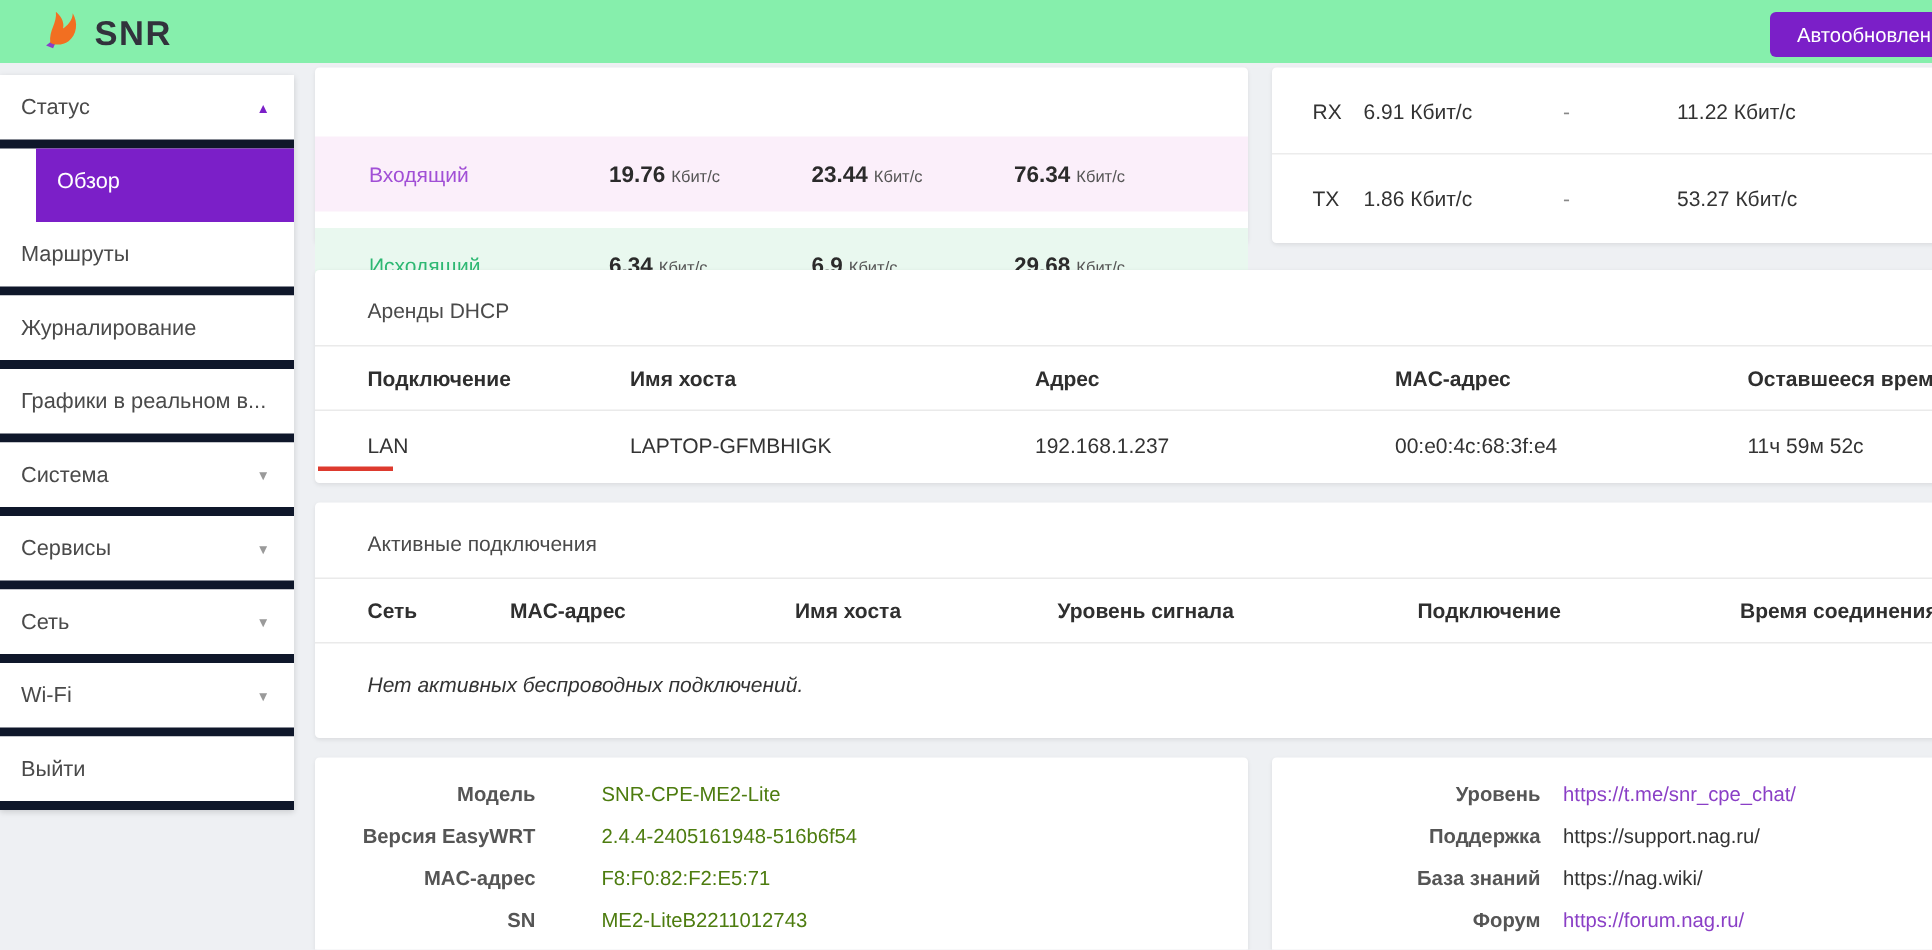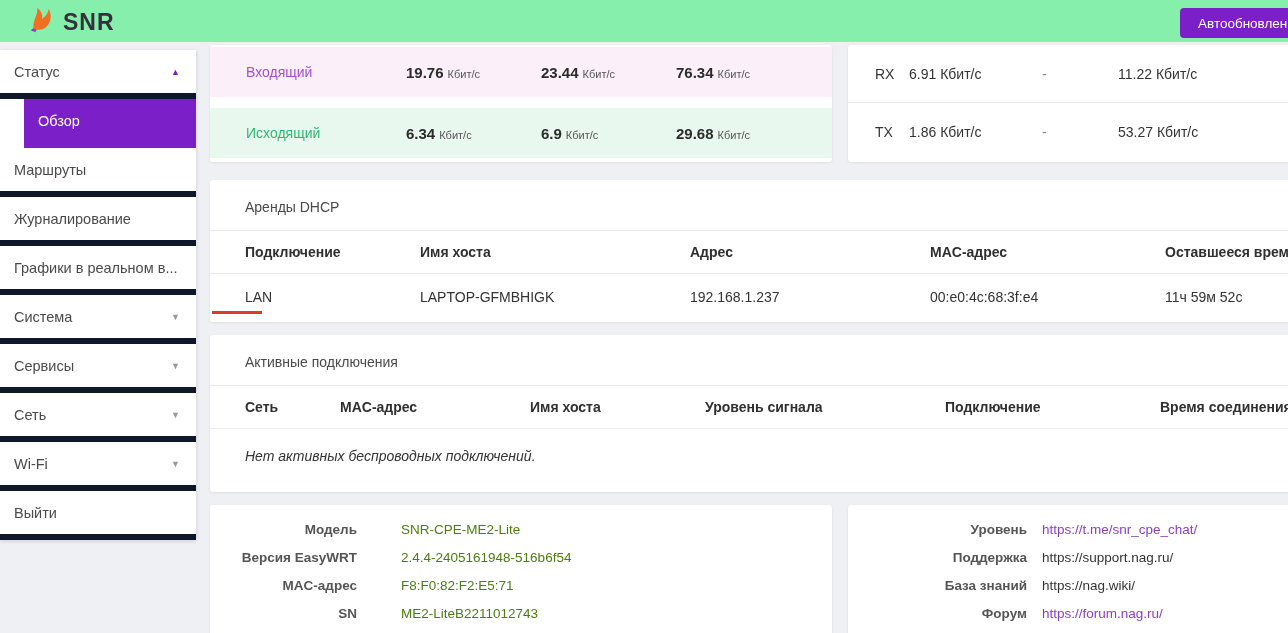--- a/index.html
+++ b/index.html
@@ -24,21 +24,21 @@
     border-bottom:6px solid #0f172a; cursor:pointer; background:#fff;
   }
   .nav-item.active { background:#7b1fc8; color:#fff; border-bottom-color:#7b1fc8;margin-left:24px; }
   .arrow { font-size:9px; color:#9a9a9a; }
   .arrow.purple { color:#7b1fc8; }
   
   .card { position:absolute; background:#fff; border-radius:3px; box-shadow:0 1px 3px rgba(0,0,0,.08); }
   
   #traffic-card { left:210px; top:45px; width:622px; height:117px; padding:2px 0; box-sizing:border-box; }
   .traffic-row { height:50px; display:flex; align-items:center; }
-  .traffic-row.in  { background:#fbeffa; margin-bottom:11px; }
+  .traffic-row.in  { background:#fbeffa; margin-bottom:11px;margin-top:44px; }
   .traffic-row.out { background:#e9f8ef; }
   .t-label { width:160px; padding-left:36px; font-size:14px; box-sizing:content-box; }
   .in  .t-label { color:#a14fd6; }
   .out .t-label { color:#2eb873; }
   .t-val { width:135px; font-size:15px; font-weight:bold; color:#2b2b2b; white-space:nowrap; }
   .t-unit { font-size:11px; font-weight:normal; color:#555; margin-left:4px; }
   
   #rxtx-card { left:848px; top:45px; width:460px; height:117px; }
   .rx-row { height:57px; display:flex; align-items:center; padding-left:27px; font-size:14px; color:#333; }
   .rx-row + .rx-row { border-top:1px solid #ececec; }

